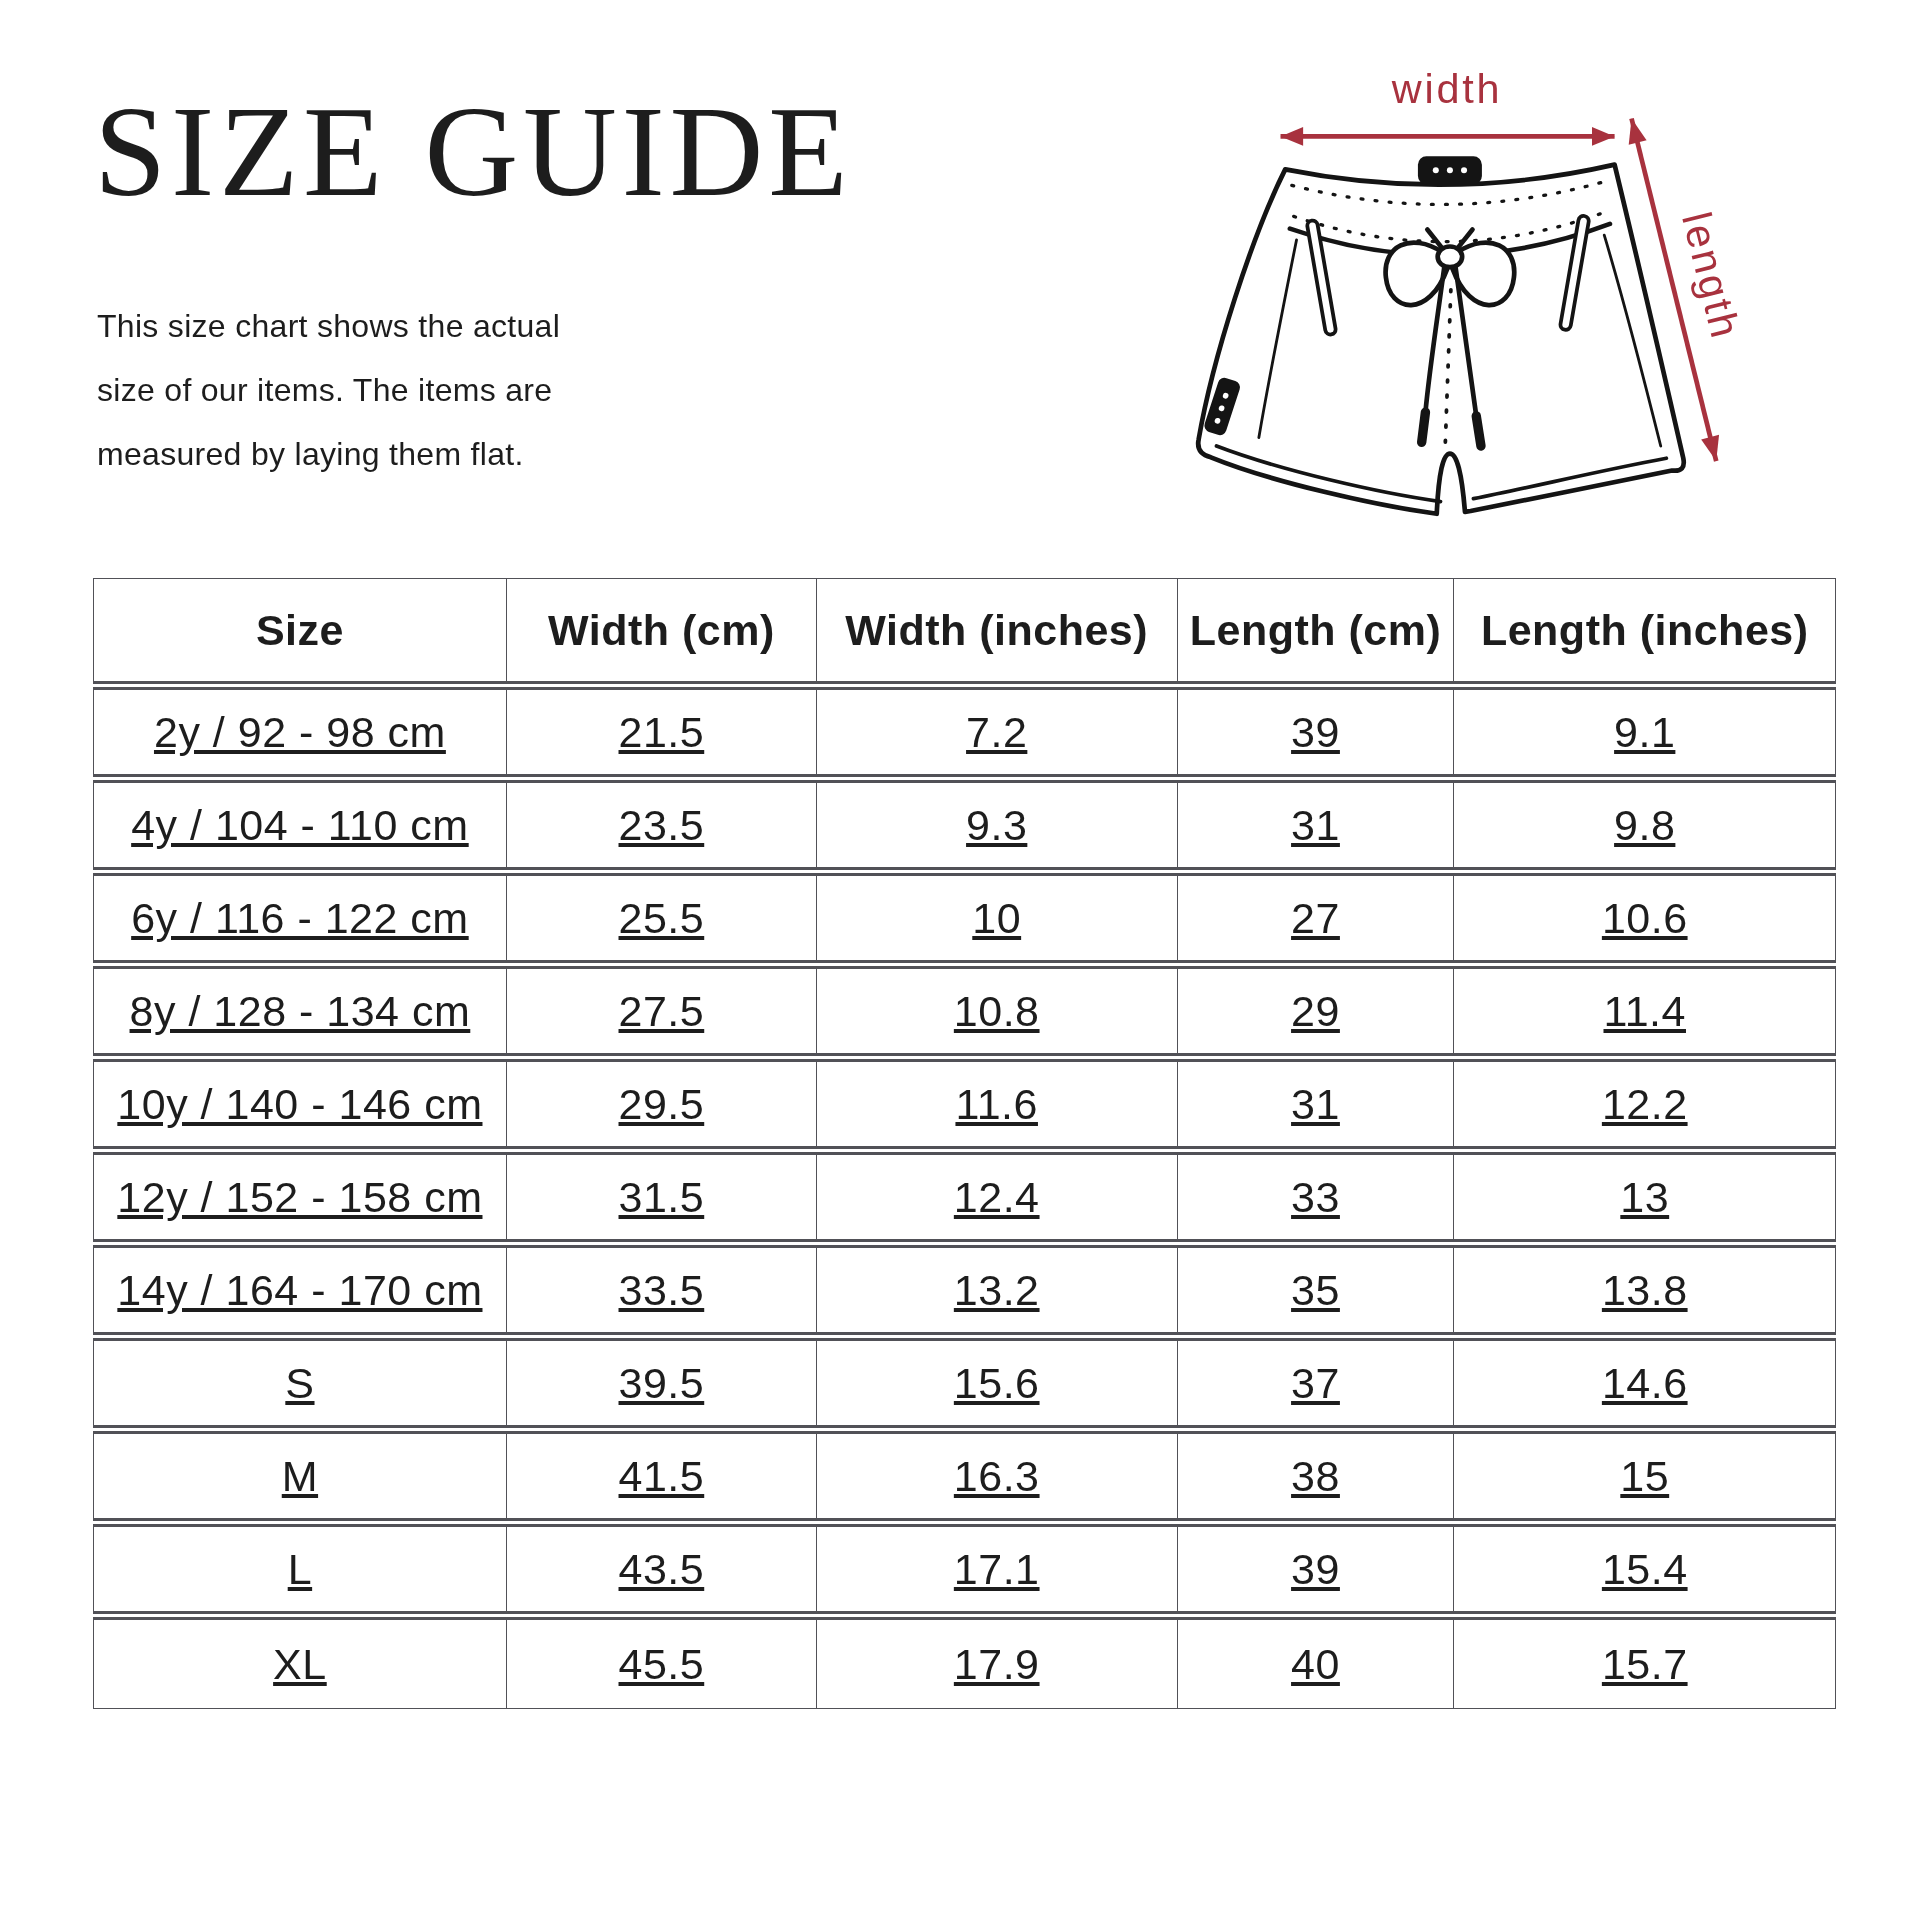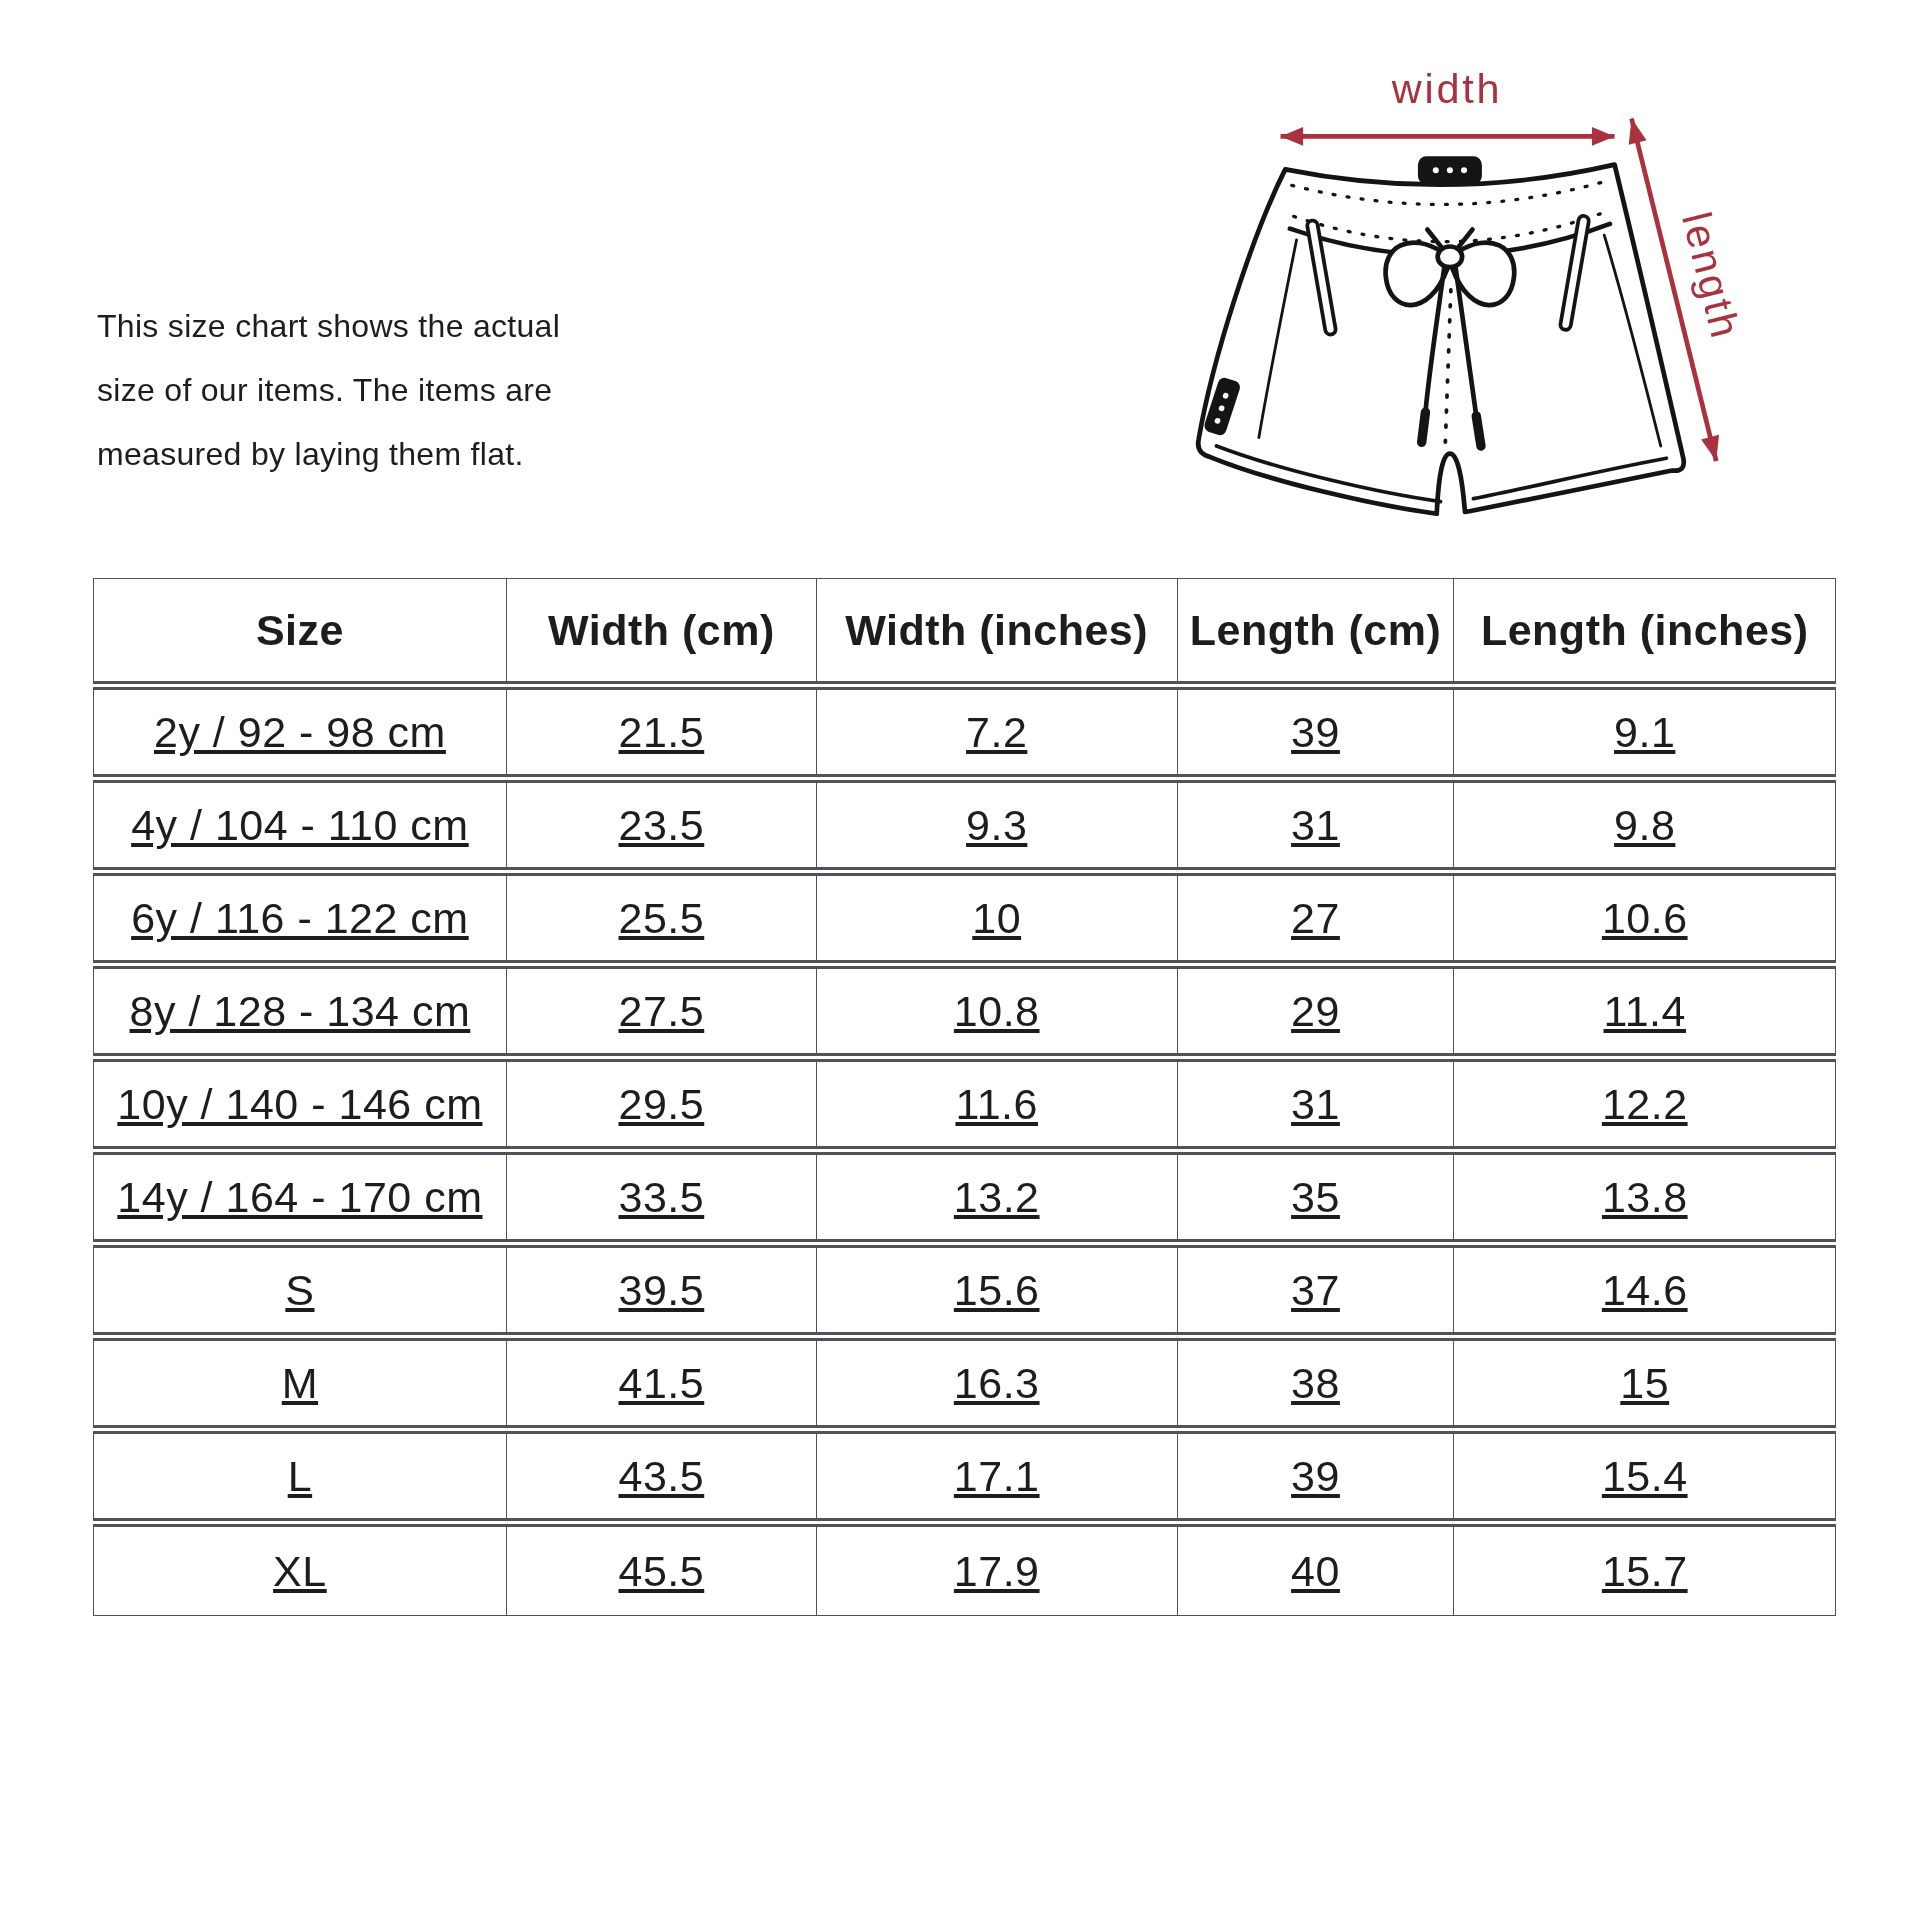--- a/index.html
+++ b/index.html
@@ -91,20 +91,21 @@
   .size-table tbody tr th, .size-table tbody tr td {
     border-top: 9.4px double var(--table-border, #515157);
     text-decoration: underline;
   }
 </style>
 </head>
 <body>
 
 <div class="page">
 
+  <h1 class="page-title">SIZE GUIDE</h1>
 
   <div class="page-description">
     <div>This size chart shows the actual</div>
     <div>size of our items. The items are</div>
     <div>measured by laying them flat.</div>
   </div>
 
   <div class="diagram">
     <svg viewBox="0 0 640 560">
 
@@ -229,20 +230,27 @@
           <td>11.4</td>
         </tr>
         <tr>
           <th>10y / 140 - 146 cm</th>
           <td>29.5</td>
           <td>11.6</td>
           <td>31</td>
           <td>12.2</td>
         </tr>
         <tr>
+          <th>12y / 152 - 158 cm</th>
+          <td>31.5</td>
+          <td>12.4</td>
+          <td>33</td>
+          <td>13</td>
+        </tr>
+        <tr>
           <th>14y / 164 - 170 cm</th>
           <td>33.5</td>
           <td>13.2</td>
           <td>35</td>
           <td>13.8</td>
         </tr>
         <tr>
           <th>S</th>
           <td>39.5</td>
           <td>15.6</td>

